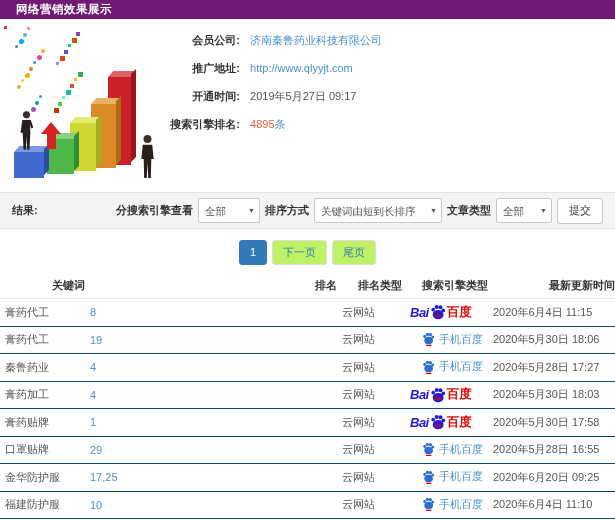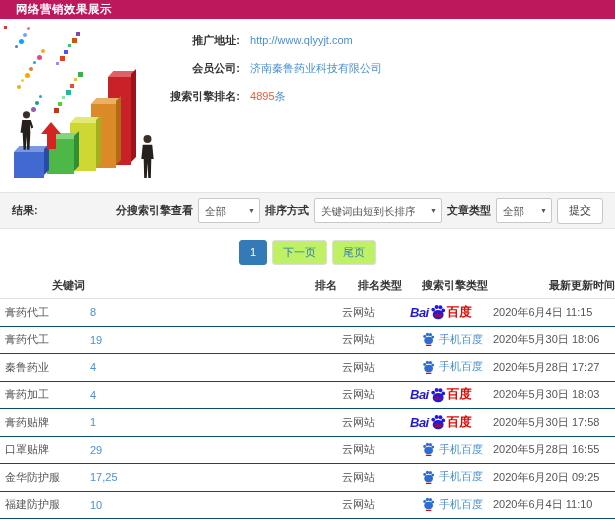--- a/index.html
+++ b/index.html
@@ -2,21 +2,21 @@
 <html><head>
 <meta charset="utf-8">
 <style>
   html,body{margin:0;padding:0;}
   body{
     width:615px;height:520px;overflow:hidden;position:relative;
     background:#fff;font-family:"Liberation Sans","DejaVu Sans",sans-serif;
     font-size:11px;color:#555;
   }
   
-  .topbar{position:absolute;top:0;left:0;width:615px;height:19px;background:#be185d;
+  .topbar{position:absolute;top:0;left:0;width:615px;height:19px;background:#701a75;
     box-sizing:border-box;padding-left:16px;line-height:19px;}
   .topbar .title{color:#fff;font-size:11.5px;font-weight:bold;letter-spacing:.5px;}
 
   
   .chart{position:absolute;left:2px;top:24px;width:170px;height:158px;}
   .bar{position:absolute;}
   .bar::before{content:"";position:absolute;left:0;top:-6px;width:100%;height:6px;
     transform:skewX(-42deg);transform-origin:0 100%;}
   .bar::after{content:"";position:absolute;right:-5px;top:-3px;width:5px;height:100%;
     transform:skewY(-45deg);transform-origin:0 0;}
@@ -148,26 +148,30 @@
     <path d="M5 11 L15 11 L18 20 L15.5 21 L14 16 L14.5 26 L13.5 46 L10.8 46 L10 30 L9.2 46 L6.5 46 L5.5 26 L3 26 Z" fill="#26201c"></path>
   </svg>
   <svg class="person p2" viewBox="0 0 20 48">
     <circle cx="10" cy="5" r="4.2" fill="#3a2e28"></circle>
     <path d="M5 11 L15 11 L16.5 26 L14 26 L13.5 46 L10.8 46 L10 30 L9.2 46 L6.5 46 L6 26 L3.5 26 Z" fill="#26201c"></path>
   </svg>
 </div>
 
 <div class="info-panel">
   <div class="info-row">
+    <span class="info-label">会员公司:</span>
+    <a class="info-value link">济南秦鲁药业科技有限公司</a>
+  </div>
+  <div class="info-row">
     <span class="info-label">推广地址:</span>
     <a class="info-value link">http://www.qlyyjt.com</a>
   </div>
   <div class="info-row">
-    <span class="info-label">会员公司:</span>
-    <a class="info-value link">济南秦鲁药业科技有限公司</a>
+    <span class="info-label">开通时间:</span>
+    <span class="info-value">2019年5月27日 09:17</span>
   </div>
   <div class="info-row">
     <span class="info-label">搜索引擎排名:</span>
     <a class="info-value"><span class="count-num">4895</span><span class="count-suffix">条</span></a>
   </div>
 </div>
 
 <div class="filterbar">
   <span class="result-label">结果:</span>
   <div class="filter-group">

